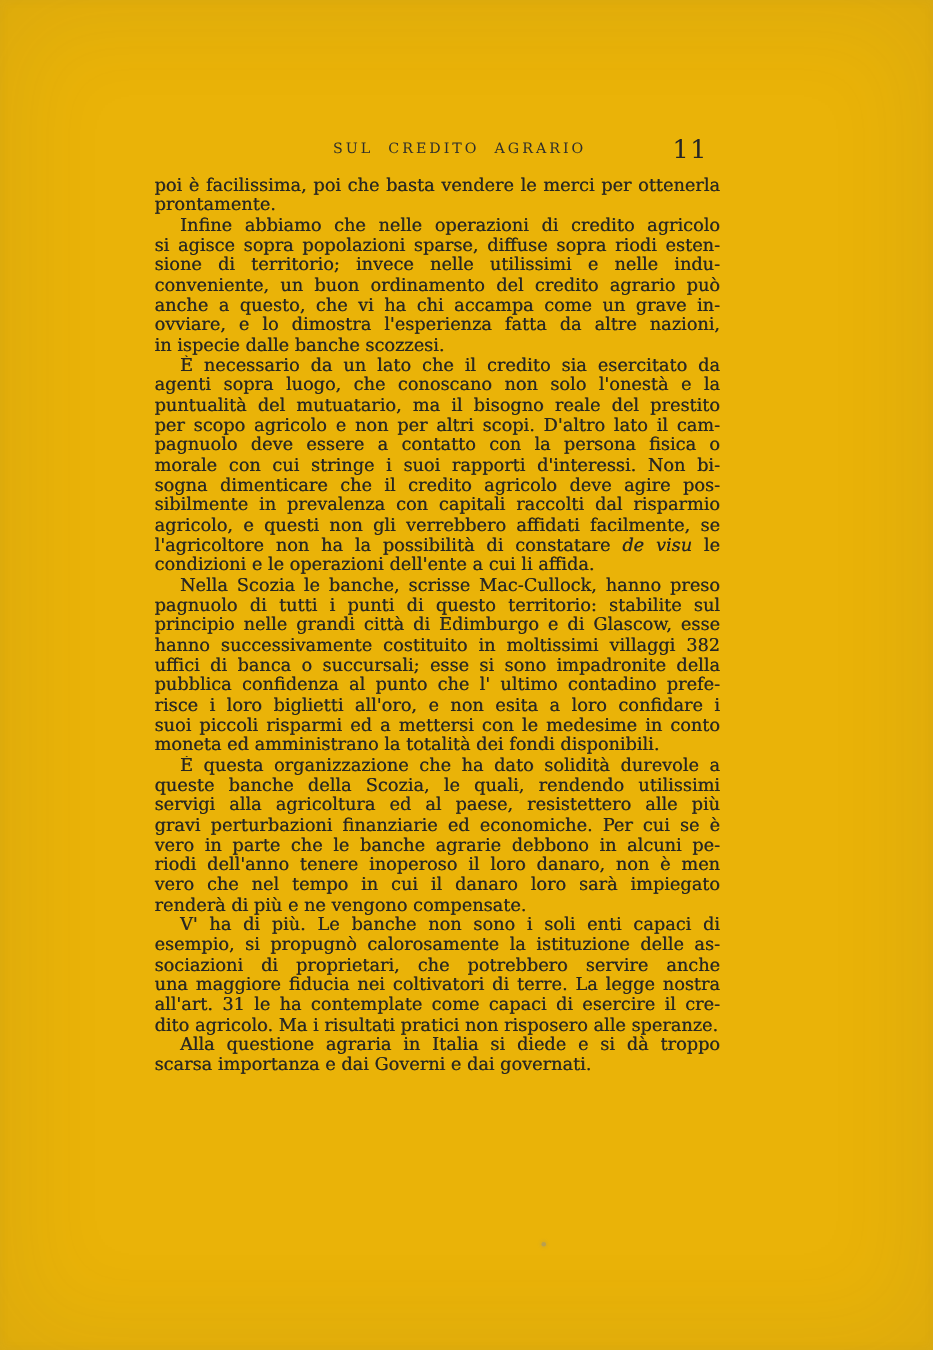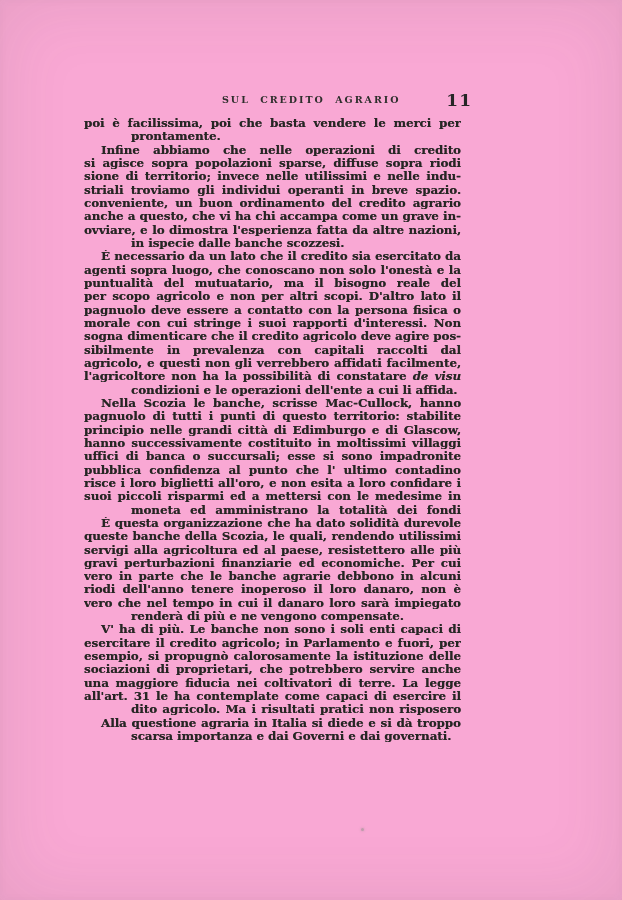--- a/index.html
+++ b/index.html
@@ -26,65 +26,64 @@
     white-space:nowrap;
   }
   .page-number{
     position:absolute;right:0;top:-2px;
     font-size:17px;
     letter-spacing:1px;
     color:#262626;
   }
   .text-block{
     position:absolute;
-    top:117px;left:84px;width:377px;
+    top:117px;left:103px;width:377px;
   }
   .para{margin:0;padding:0;}
   .line{
     height:13.34px;
     line-height:13.34px;
     font-size:11.8px;
     text-align:justify;
     text-align-last:justify;
     overflow:hidden;
     color:#262624;
     text-shadow:0.25px 0 0 rgba(30,30,28,0.65);
   }
   .line.indent{text-indent:17px;}
-  .line.para-end{text-align-last:left;margin-left:47px;}
+  .line.para-end{text-align-last:left;}
   .line i{font-style:italic;}
   .speck{
     position:absolute;
     left:361px;top:828px;
     width:3px;height:3px;
     border-radius:50%;
     background:#90908a;
     opacity:.55;
     box-shadow:0 0 2px 1px rgba(140,140,134,0.3);
   }
 </style>
 </head>
 <body>
 
-<div class="scan" style="background: #f9a8d4; color: rgb(38, 38, 36); font-weight: bold;">
+<div class="scan" style="background: #eab308; color: rgb(38, 38, 36);">
   <div class="running-head">
     <span class="running-title">SUL CREDITO AGRARIO</span>
     <span class="page-number">11</span>
   </div>
 
   <div class="text-block">
       <div class="para">
         <div class="line">poi è facilissima, poi che basta vendere le merci per ottenerla</div>
         <div class="line para-end">prontamente.</div>
       </div>
       <div class="para">
         <div class="line indent">Infine abbiamo che nelle operazioni di credito agricolo</div>
         <div class="line">si agisce sopra popolazioni sparse, diffuse sopra riodi esten-</div>
         <div class="line">sione di territorio; invece nelle utilissimi e nelle indu-</div>
-        <div class="line">striali troviamo gli individui operanti in breve spazio. Ma</div>
         <div class="line">conveniente, un buon ordinamento del credito agrario può</div>
         <div class="line">anche a questo, che vi ha chi accampa come un grave in-</div>
         <div class="line">ovviare, e lo dimostra l'esperienza fatta da altre nazioni,</div>
         <div class="line para-end">in ispecie dalle banche scozzesi.</div>
       </div>
       <div class="para">
         <div class="line indent">È necessario da un lato che il credito sia esercitato da</div>
         <div class="line">agenti sopra luogo, che conoscano non solo l'onestà e la</div>
         <div class="line">puntualità del mutuatario, ma il bisogno reale del prestito</div>
         <div class="line">per scopo agricolo e non per altri scopi. D'altro lato il cam-</div>
@@ -112,21 +111,20 @@
         <div class="line">queste banche della Scozia, le quali, rendendo utilissimi</div>
         <div class="line">servigi alla agricoltura ed al paese, resistettero alle più</div>
         <div class="line">gravi perturbazioni finanziarie ed economiche. Per cui se è</div>
         <div class="line">vero in parte che le banche agrarie debbono in alcuni pe-</div>
         <div class="line">riodi dell'anno tenere inoperoso il loro danaro, non è men</div>
         <div class="line">vero che nel tempo in cui il danaro loro sarà impiegato</div>
         <div class="line para-end">renderà di più e ne vengono compensate.</div>
       </div>
       <div class="para">
         <div class="line indent">V' ha di più. Le banche non sono i soli enti capaci di</div>
-        <div class="line">esercitare il credito agricolo; in Parlamento e fuori, per</div>
         <div class="line">esempio, si propugnò calorosamente la istituzione delle as-</div>
         <div class="line">sociazioni di proprietari, che potrebbero servire anche</div>
         <div class="line">una maggiore fiducia nei coltivatori di terre. La legge nostra</div>
         <div class="line">all'art. 31 le ha contemplate come capaci di esercire il cre-</div>
         <div class="line para-end">dito agricolo. Ma i risultati pratici non risposero alle speranze.</div>
       </div>
       <div class="para">
         <div class="line indent">Alla questione agraria in Italia si diede e si dà troppo</div>
         <div class="line para-end">scarsa importanza e dai Governi e dai governati.</div>
       </div>

